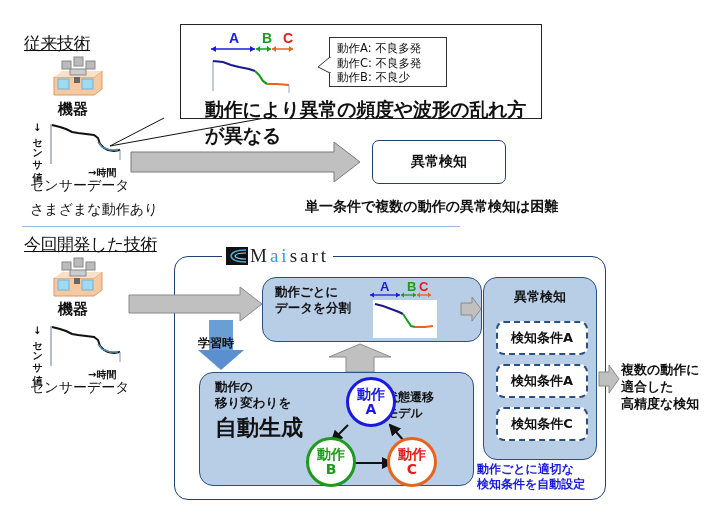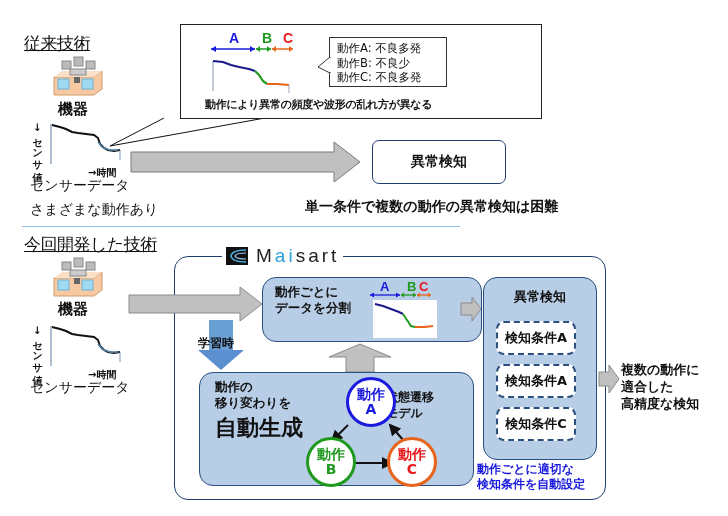--- a/index.html
+++ b/index.html
@@ -7,21 +7,21 @@
   body { position: relative; font-family: "DejaVu Sans", "Liberation Sans", sans-serif; color: #111; }
   .abs { position: absolute; }
   .heading { font-size: 17px; font-weight: normal; text-decoration: underline; letter-spacing: -0.5px; }
   .label-b { font-weight: bold; }
   .divider { position: absolute; left: 22px; top: 226px; width: 438px; height: 0; border-top: 1.5px solid #8fbde3; }
   .callout-box { position: absolute; left: 180px; top: 24px; width: 362px; height: 95px; border: 1.5px solid #222; background: #fff; }
   .speech { position: absolute; left: 148px; top: 12px; width: 118px; height: 50px; border: 1px solid #333; background: #fff; padding: 3px 0 12px 7px; font-size: 11.5px; line-height: 14.5px; }
   .anomaly-box-top { position: absolute; left: 372px; top: 140px; width: 134px; height: 44px; border: 1.5px solid #1f3f6e; border-radius: 7px; background: #fff; display: flex; align-items: center; justify-content: center; font-size: 14px; font-weight: bold; }
   .maisart-frame { position: absolute; left: 174px; top: 256px; width: 432px; height: 244px; border: 1.5px solid #1f3f6e; border-radius: 14px; background: #fff; }
   .panel { position: absolute; background: #b8cde6; border: 1.5px solid #2b4f7e; border-radius: 14px; }
-  .cond { position: absolute; left: 12px; width: 80px; height: 34px; border: 2px dashed #2b4f7e; border-radius: 8px; background: #fff; display: flex; align-items: center; justify-content: center; font-size: 13px; font-weight: bold; }
+  .cond { position: absolute; left: 12px; width: 92px; height: 34px; border: 2px dashed #2b4f7e; border-radius: 8px; background: #fff; display: flex; align-items: center; justify-content: center; font-size: 13px; font-weight: bold; }
   .state { position: absolute; width: 50px; height: 50px; border-radius: 50%; border: 3px solid; background: #ffffff; display: flex; flex-direction: column; align-items: center; justify-content: center; font-size: 14px; font-weight: bold; line-height: 15px; }
 </style>
 </head>
 <body>
 
 <div class="abs heading" style="left:24px;top:32px;">従来技術</div>
 
 <svg class="abs" style="left:50px;top:55px;" width="56" height="42">
   <polygon points="4,22 44,22 52,16 52,34 44,40 4,40" fill="#f6c9a2" stroke="#d49a6b" stroke-width="1"></polygon>
   <polygon points="4,22 12,16 52,16 44,22" fill="#fbe0c8"></polygon>
@@ -66,28 +66,28 @@
     <polygon points="63,20 67,17 67,23" fill="#e8641a"></polygon>
       <polygon points="84,20 80,17 80,23" fill="#e8641a"></polygon>
     <line x1="4" y1="32" x2="4" y2="62" stroke="#9ab" stroke-width="1.2"></line>
     <path d="M4,32 L14,33 L22,36 L30,38 L40,40 L46,42" fill="none" stroke="#1a1a8a" stroke-width="2.2"></path>
     <path d="M46,42 L50,46 L54,52 L58,55" fill="none" stroke="#1f9a1f" stroke-width="2.2"></path>
     <path d="M58,55 L68,55 L80,56" fill="none" stroke="#e8641a" stroke-width="2.2"></path>
     <line x1="80" y1="56" x2="80" y2="64" stroke="#9ab"></line>
   </svg>
   <div class="speech">
     <div>動作A: 不良多発</div>
+    <div>動作C: 不良多発</div>
     <div>動作B: 不良少</div>
-    <div>動作C: 不良多発</div>
   </div>
   <svg class="abs" style="left:136px;top:30px;" width="14" height="22">
     <polygon points="13,2 1,12 13,18" fill="#fff" stroke="#333" stroke-width="1"></polygon>
     <line x1="13" y1="3" x2="13" y2="17" stroke="#fff" stroke-width="2"></line>
   </svg>
-  <div class="abs label-b" style="left:24px;top:72px;font-size:11px;letter-spacing:-0.3px;">動作により異常の頻度や波形の乱れ方が異なる</div>
+  <div class="abs label-b" style="left:24px;top:72px;font-size:19px;letter-spacing:-0.3px;">動作により異常の頻度や波形の乱れ方が異なる</div>
 </div>
 
 <svg class="abs" style="left:130px;top:140px;" width="232" height="44">
   <polygon points="1,12 204,12 204,2 230,22 204,42 204,32 1,32" fill="#c0c0c0" stroke="#7a7a7a" stroke-width="1"></polygon>
 </svg>
 
 <div class="anomaly-box-top">異常検知</div>
 <div class="abs label-b" style="left:305px;top:198px;font-size:14px;">単一条件で複数の動作の異常検知は困難</div>
 
 <div class="divider"></div>
@@ -118,21 +118,21 @@
 <div class="abs" style="left:30px;top:379px;font-size:14px;">センサーデータ</div>
 
 <div class="maisart-frame"></div>
 
 <div class="abs" style="left:222px;top:245px;background:#fff;padding:0 4px;display:flex;align-items:center;height:22px;">
   <svg width="22" height="18">
     <rect x="0" y="0" width="22" height="18" fill="#111"></rect>
     <path d="M20,3 Q6,3 5,9 Q6,15 20,15" fill="none" stroke="#4ab0e0" stroke-width="1.5"></path>
     <path d="M20,6 Q10,6 9,9 Q10,12 20,12" fill="none" stroke="#8fd0f0" stroke-width="1.2"></path>
   </svg>
-  <span style="font-size:19px;letter-spacing:3px;margin-left:8px;font-family:Liberation Sans, sans-serif;color:#222;">
+  <span style="font-size:19px;letter-spacing:3px;margin-left:2px;font-family:Liberation Serif, serif;color:#222;">
     <span>M</span><span style="color:#2aa0d8;">ai</span><span>sart</span>
   </span>
 </div>
 
 <svg class="abs" style="left:128px;top:286px;" width="136" height="36">
   <polygon points="1,9 112,9 112,1 134,18 112,35 112,27 1,27" fill="#c0c0c0" stroke="#8a8a8a" stroke-width="1"></polygon>
 </svg>
 
 <svg class="abs" style="left:196px;top:320px;" width="50" height="50">
   <rect x="13" y="0" width="24" height="30" fill="#6a9fd4"></rect>

